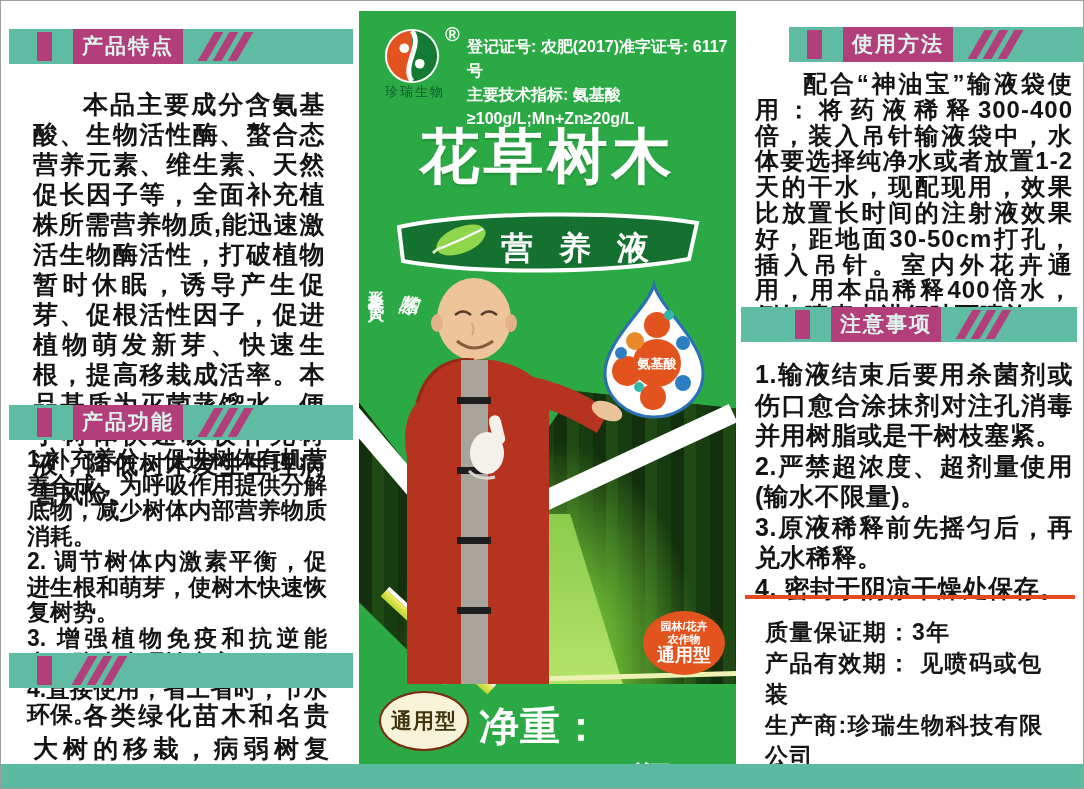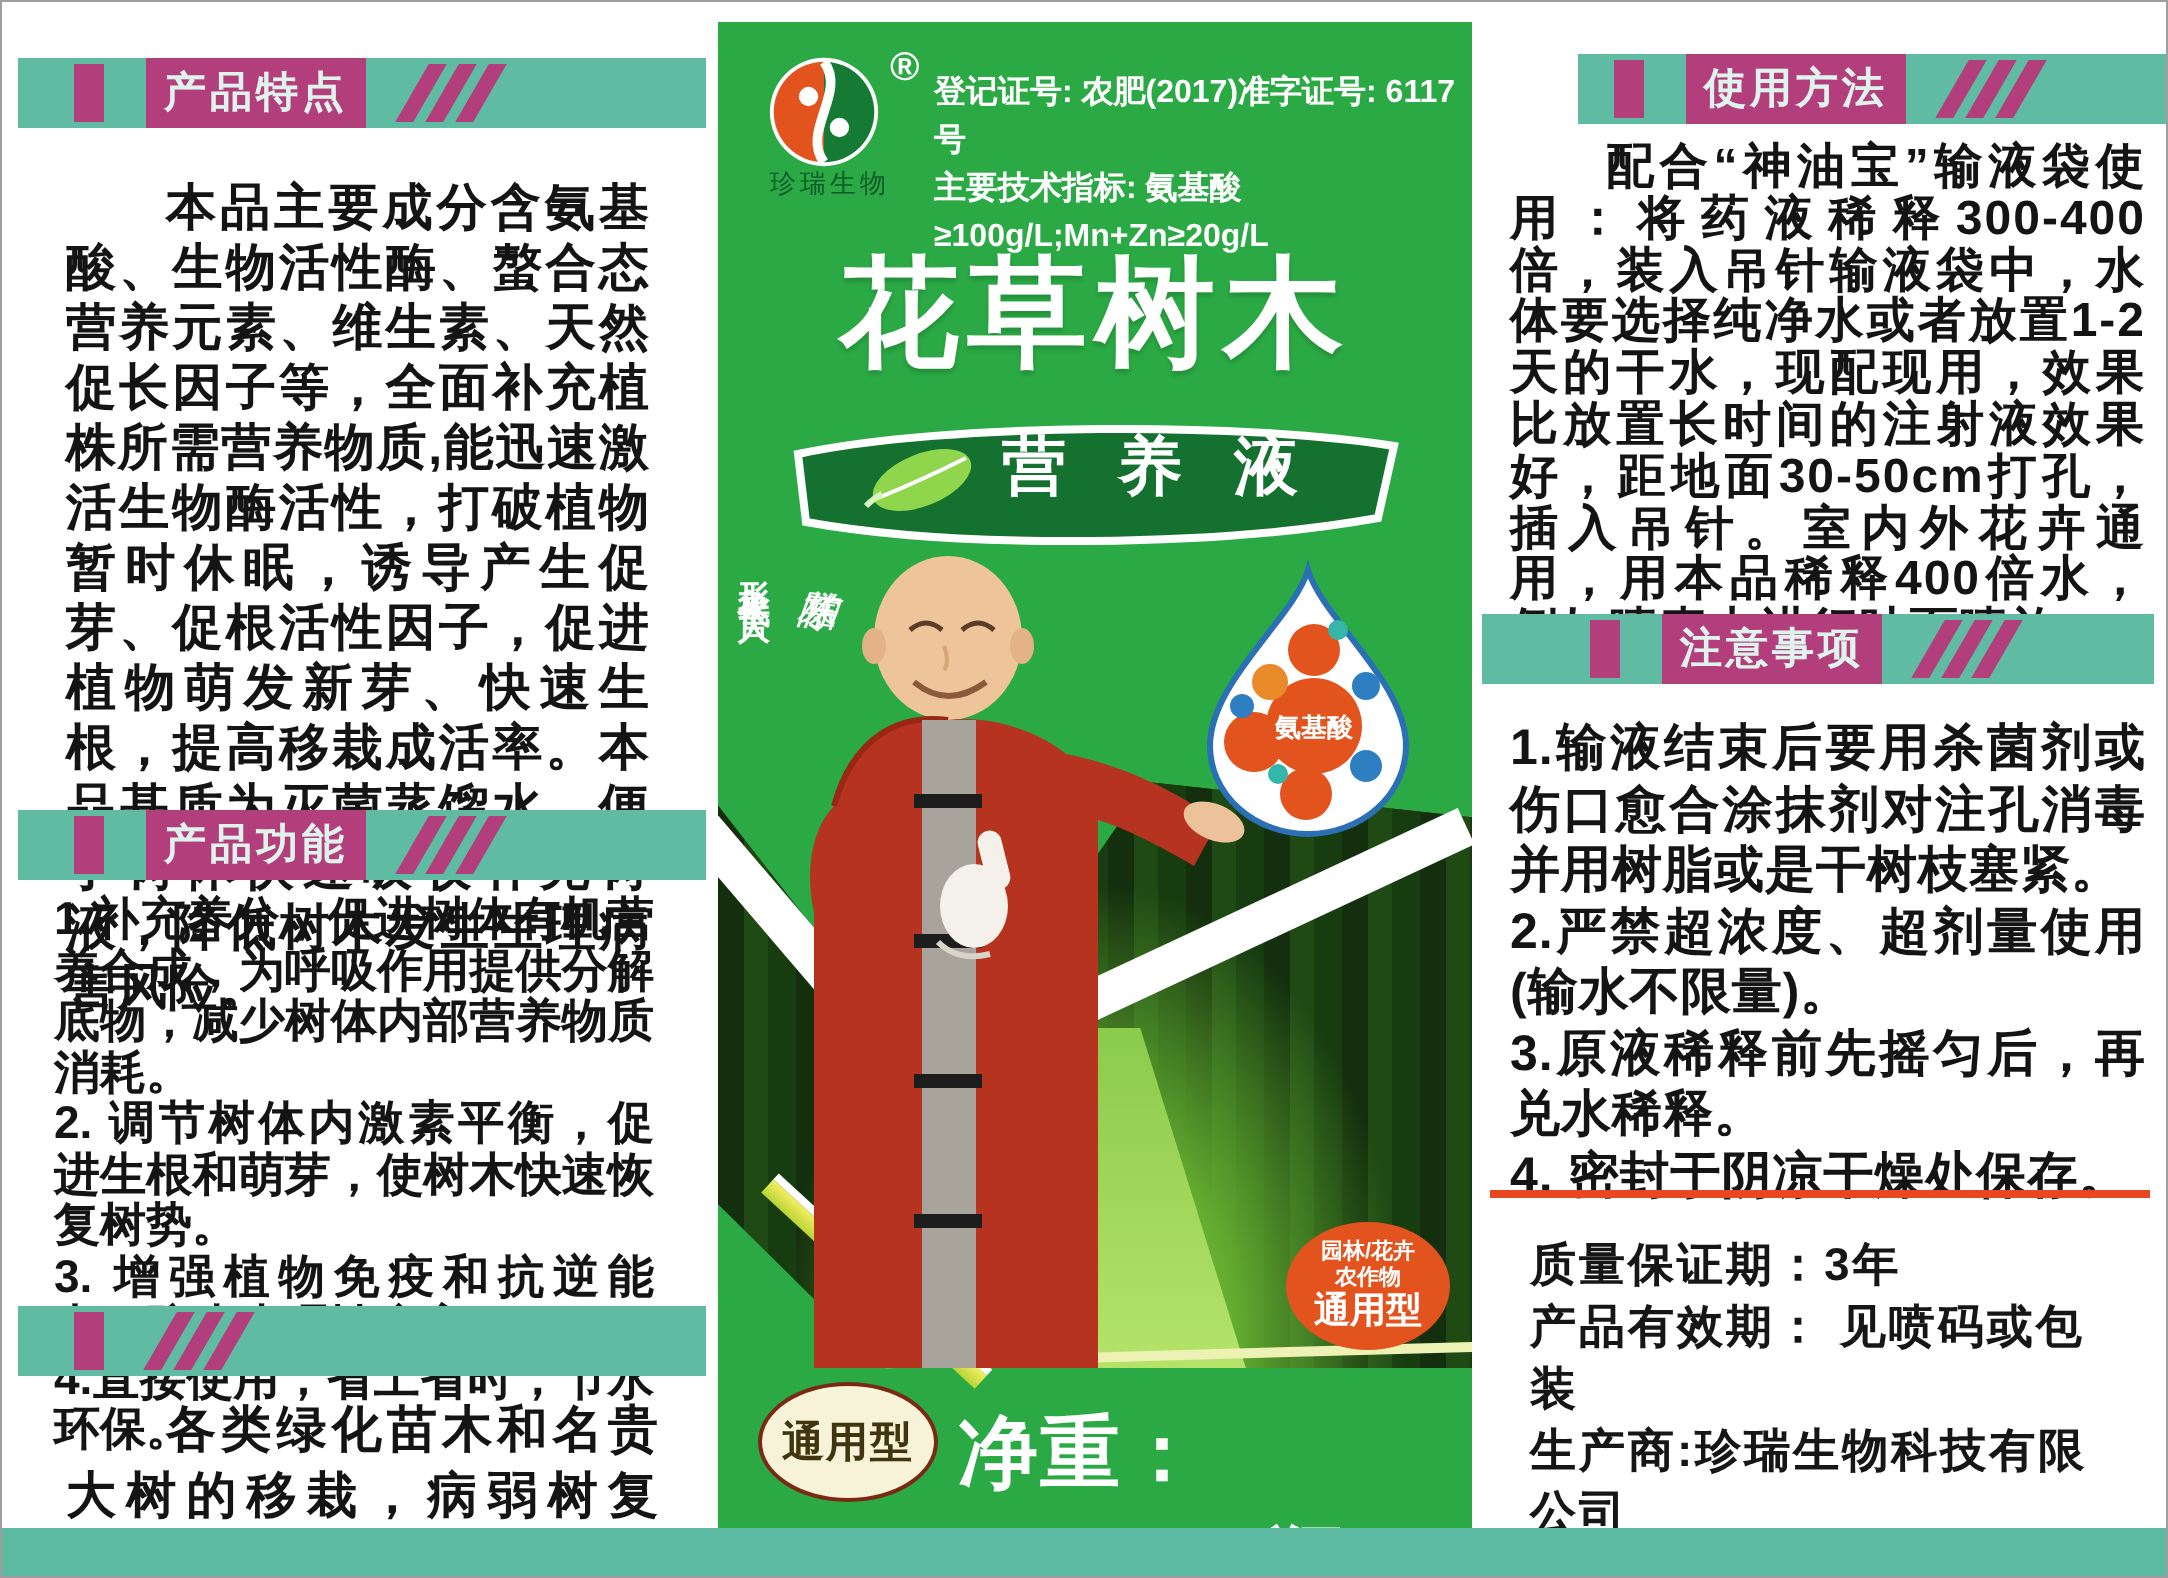--- a/index.html
+++ b/index.html
@@ -31,21 +31,21 @@
   .footer-lines{left:24px;top:616px;width:300px;font-size:23px;line-height:31px;
                 letter-spacing:1.5px;font-weight:700;color:#161616;}
 
   
   #mid{position:absolute;left:358px;top:10px;width:377px;height:753px;
        background:#2aa944;overflow:hidden;}
   .reg-lines{left:108px;top:24px;color:#ffffff;font-size:16px;line-height:24px;font-weight:700;}
   .mid-title{left:0;top:96px;width:377px;text-align:center;color:#ffffff;
              font-size:60px;font-weight:800;letter-spacing:4px;line-height:100px;
              text-shadow:0 2px 2px rgba(0,0,0,0.15);}
-  .banner-text{left:142px;top:201px;color:#ffffff;font-size:32px;font-weight:700;
+  .banner-text{left:142px;top:216px;color:#ffffff;font-size:32px;font-weight:700;
                letter-spacing:26px;white-space:nowrap;}
   .vert{writing-mode:vertical-rl;text-orientation:upright;}
   .spokes-label{left:6px;top:266px;color:#ffffff;font-size:16px;letter-spacing:4px;font-weight:700;}
   .spokes-name{left:40px;top:268px;color:#ffffff;font-size:20px;
                font-family:"DejaVu Serif",serif;font-style:italic;transform:rotate(6deg);}
   .brand-text{left:10px;top:72px;width:92px;text-align:center;color:#0e5a2a;
               font-size:13px;font-weight:400;letter-spacing:2px;}
   .rmark{left:86px;top:12px;color:#ffffff;font-size:20px;font-weight:700;}
 
   

